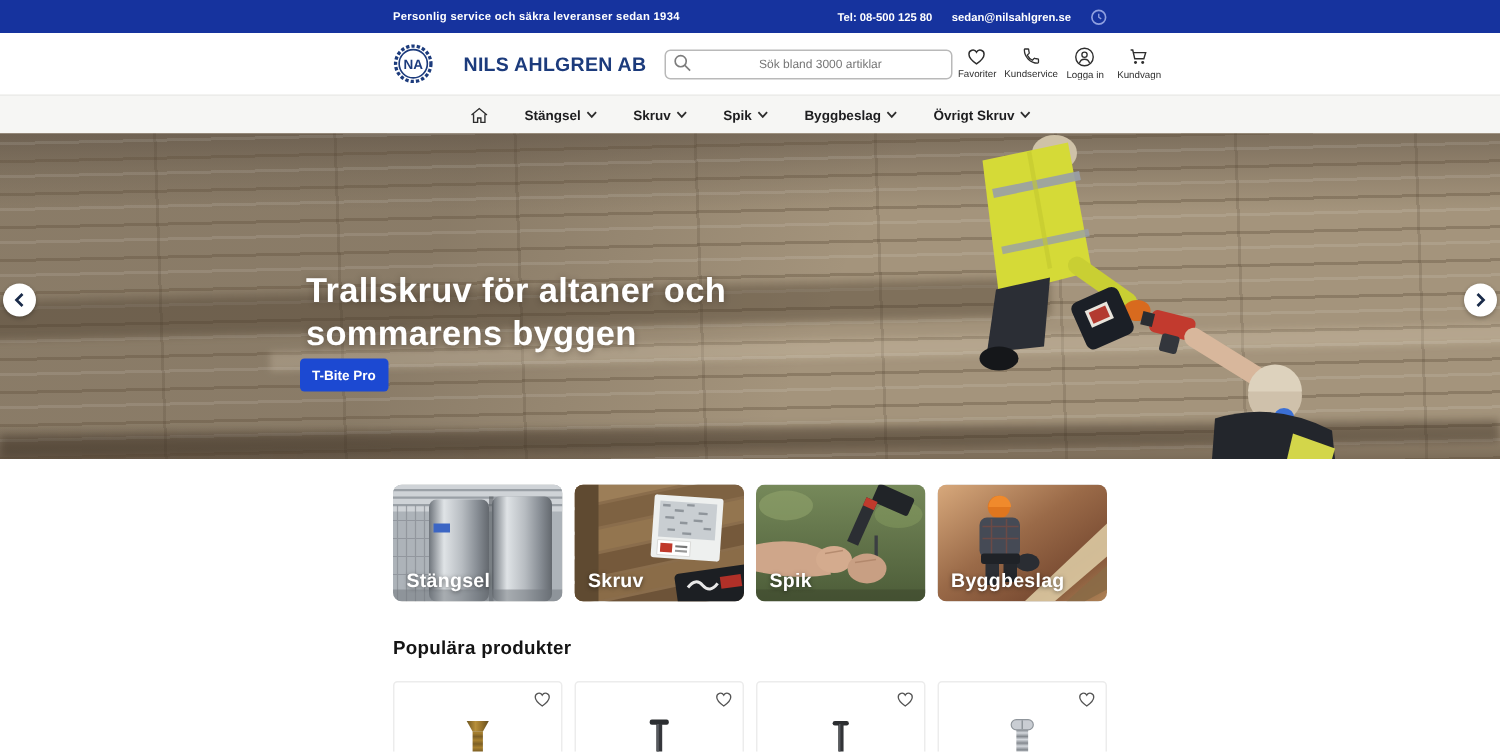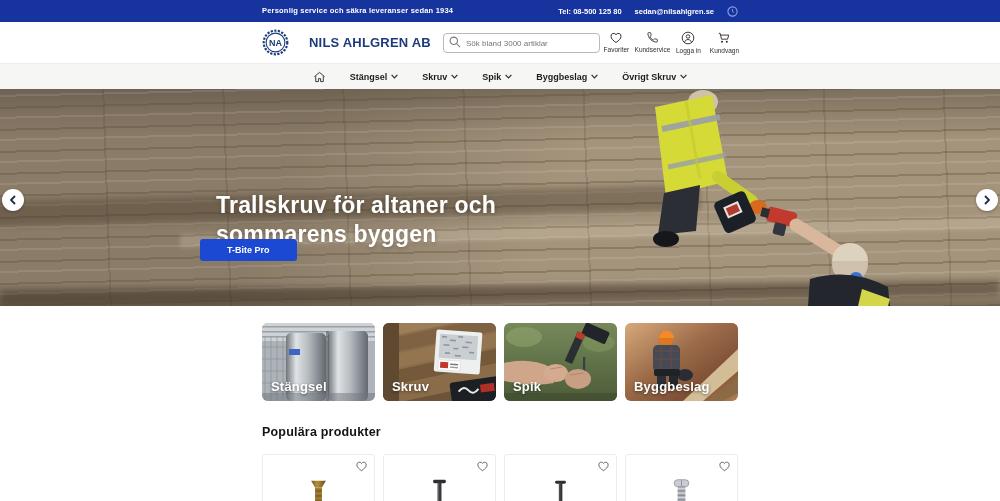--- a/index.html
+++ b/index.html
@@ -17,21 +17,21 @@
   .topbar-right { display:flex; align-items:center; gap:13px; }
   .topbar-link { font-size:7.5px; font-weight:bold; color:#fff; text-decoration:none; background:none; border:none; padding:0; cursor:pointer; }
   .clock-btn { background:none; border:none; padding:0; cursor:pointer; display:flex; }
 
   
   .header { height:41px; background:#fff; display:flex; align-items:center; }
   .header-inner { display:flex; align-items:center; width:476px; margin:0 auto; }
   .logo { display:flex; align-items:center; gap:20px; background:none; border:none; padding:0; cursor:pointer; }
   .brand { font-size:13px; font-weight:bold; color:#1c3b7c; letter-spacing:.2px; white-space:nowrap; }
   .search { margin-left:12px; position:relative; }
-  .search input { width:157px; height:20px; border:1px solid #b9b9b9; border-radius:4px; padding:0 6px 0 22px; font-size:8px; color:#444; outline:none; background:#fff; }
+  .search input { width:192px; height:20px; border:1px solid #b9b9b9; border-radius:4px; padding:0 6px 0 22px; font-size:8px; color:#444; outline:none; background:#fff;text-align:center; }
   .search .mag { position:absolute; left:6px; top:4px; }
   .actions { margin-left:auto; display:flex; gap:3px; }
   .action { display:flex; flex-direction:column; align-items:center; gap:2px; width:33px; background:none; border:none; padding:0; cursor:pointer; }
   .action span { font-size:6.5px; color:#2e2e2e; white-space:nowrap; }
 
   
   .nav { height:26px; background:#f6f6f4; border-top:1px solid #ececea; display:flex; align-items:center; justify-content:center; gap:24px; }
   .nav-home { background:none; border:none; padding:0; cursor:pointer; display:flex; }
   .nav-item { display:flex; align-items:center; gap:4px; font-size:9px; font-weight:bold; color:#1d1d1f; background:none; border:none; cursor:pointer; padding:0; font-family:"Liberation Sans", sans-serif; }
 
@@ -43,22 +43,22 @@
       repeating-linear-gradient(88deg, rgba(74,60,44,.18) 0 2px, rgba(0,0,0,0) 2px 120px),
       repeating-linear-gradient(-1.3deg, rgba(255,255,255,.10) 0 2px, rgba(0,0,0,0) 2px 10px, rgba(94,78,58,.35) 10px 12px, rgba(0,0,0,0) 12px 22px),
       linear-gradient(180deg, rgba(78,66,56,.55) 0%, rgba(96,84,70,.3) 14%, rgba(0,0,0,0) 26%),
       linear-gradient(0deg, rgba(56,42,30,.55) 0%, rgba(56,42,30,.35) 5%, rgba(0,0,0,0) 14%),
       linear-gradient(115deg, rgba(70,60,50,.28) 0 30%, rgba(0,0,0,0) 55%);
   }
   .band1 { position:absolute; left:-2%; top:104px; width:72%; height:26px; background:rgba(66,52,38,.38); transform:rotate(-1.3deg); filter:blur(3px); }
   .band2 { position:absolute; left:18%; top:136px; width:84%; height:13px; background:rgba(240,228,206,.22); transform:rotate(-1.3deg); filter:blur(2px); }
   .band3 { position:absolute; left:0; top:196px; width:100%; height:15px; background:rgba(52,40,28,.42); transform:rotate(-.6deg); filter:blur(3px); }
   .hero-people { position:absolute; left:600px; top:0; }
-  .hero-title { position:absolute; left:200px; top:86px; margin:16px; color:#fff; font-size:23px; line-height:29px; font-weight:bold; letter-spacing:.2px; text-shadow:0 1px 4px rgba(40,30,20,.35); }
-  .hero-cta { position:absolute; left:200px; top:150px; background:#1c49d2; color:#fff; border:none; border-radius:3px; font-size:9px; font-weight:bold; padding:6px 27px; cursor:pointer; font-family:"Liberation Sans", sans-serif; }
+  .hero-title { position:absolute; left:200px; top:86px; margin:4px; color:#fff; font-size:23px; line-height:29px; font-weight:bold; letter-spacing:.2px; text-shadow:0 1px 4px rgba(40,30,20,.35); }
+  .hero-cta { position:absolute; left:200px; top:150px; background:#1c49d2; color:#fff; border:none; border-radius:3px; font-size:9px; font-weight:bold; padding:6px 8px; cursor:pointer; font-family:"Liberation Sans", sans-serif; }
   .arrow { position:absolute; top:100px; width:22px; height:22px; border-radius:50%; background:#fff; border:none; box-shadow:0 1px 3px rgba(0,0,0,.3); display:flex; align-items:center; justify-content:center; cursor:pointer; padding:0; }
   .arrow.prev { left:2px; } .arrow.next { right:2px; }
 
   
   .cats { display:flex; justify-content:space-between; margin-top:17px; }
   .cat { position:relative; width:113px; height:78px; border-radius:6px; overflow:hidden; border:none; padding:0; cursor:pointer; background:#ddd; }
   .cat svg.bg { position:absolute; left:0; top:0; width:100%; height:100%; }
   .cat-label { position:absolute; left:9px; bottom:7px; color:#fff; font-weight:bold; font-size:13px; letter-spacing:.2px; text-shadow:0 1px 3px rgba(0,0,0,.5); }
 
   

